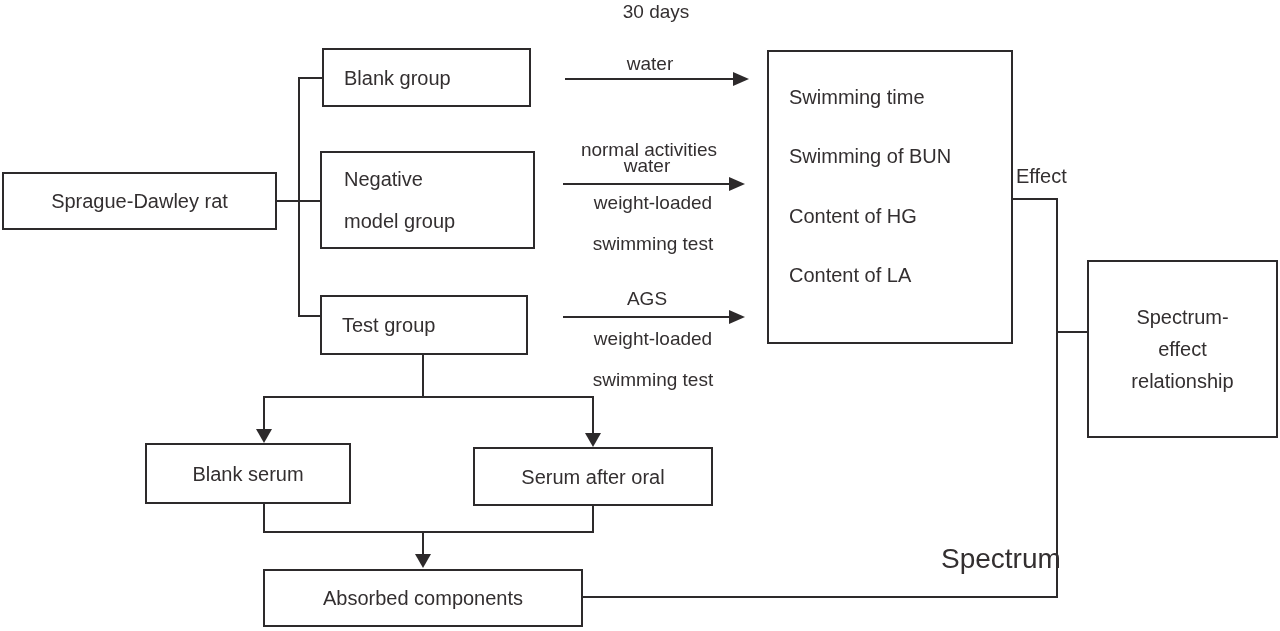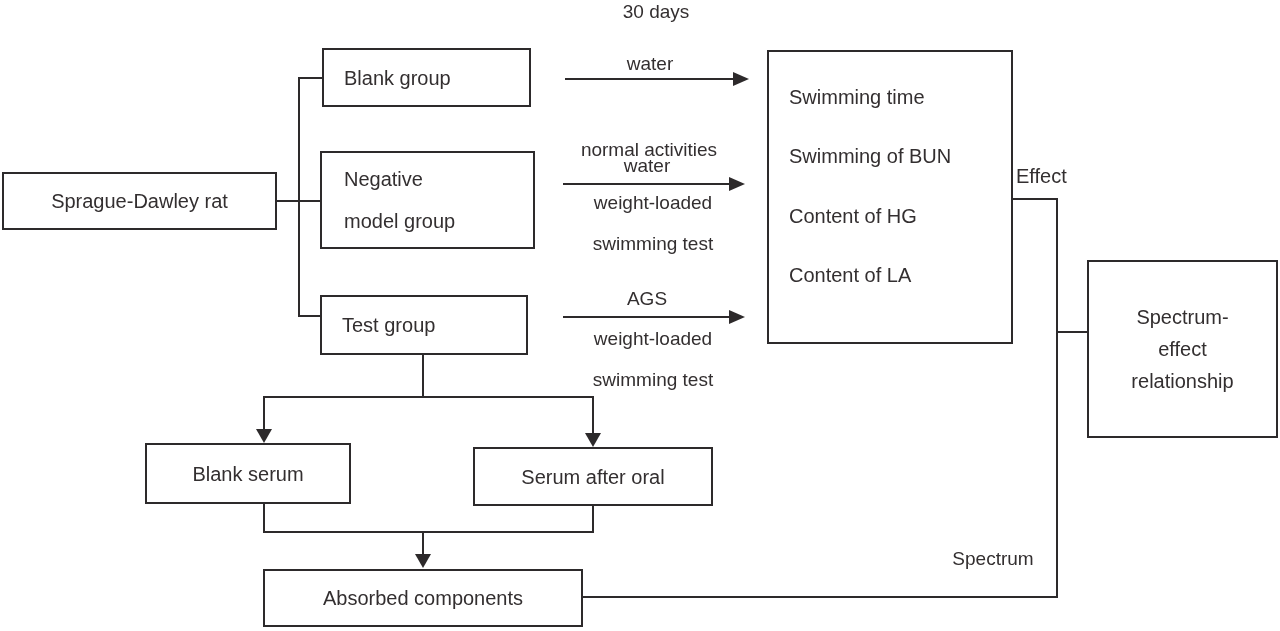--- a/index.html
+++ b/index.html
@@ -139,15 +139,15 @@
 
   <div class="lbl" style="left:563px;top:155px;width:168px;">water</div>
   <div class="lbl" style="left:563px;top:192px;width:180px;">weight-loaded</div>
   <div class="lbl" style="left:563px;top:233px;width:180px;">swimming test</div>
 
   <div class="lbl" style="left:563px;top:288px;width:168px;">AGS</div>
   <div class="lbl" style="left:563px;top:328px;width:180px;">weight-loaded</div>
   <div class="lbl" style="left:563px;top:369px;width:180px;">swimming test</div>
 
   <div class="lbl alignleft" style="left:1016px;top:165px;width:80px;font-size:20px;">Effect</div>
-  <div class="lbl" style="left:941px;top:548px;width:104px;font-size:19px;">Spectrum</div>
+  <div class="lbl" style="left:941px;top:548px;width:104px;font-size:28px;">Spectrum</div>
 
 </div>
 
 </body></html>

